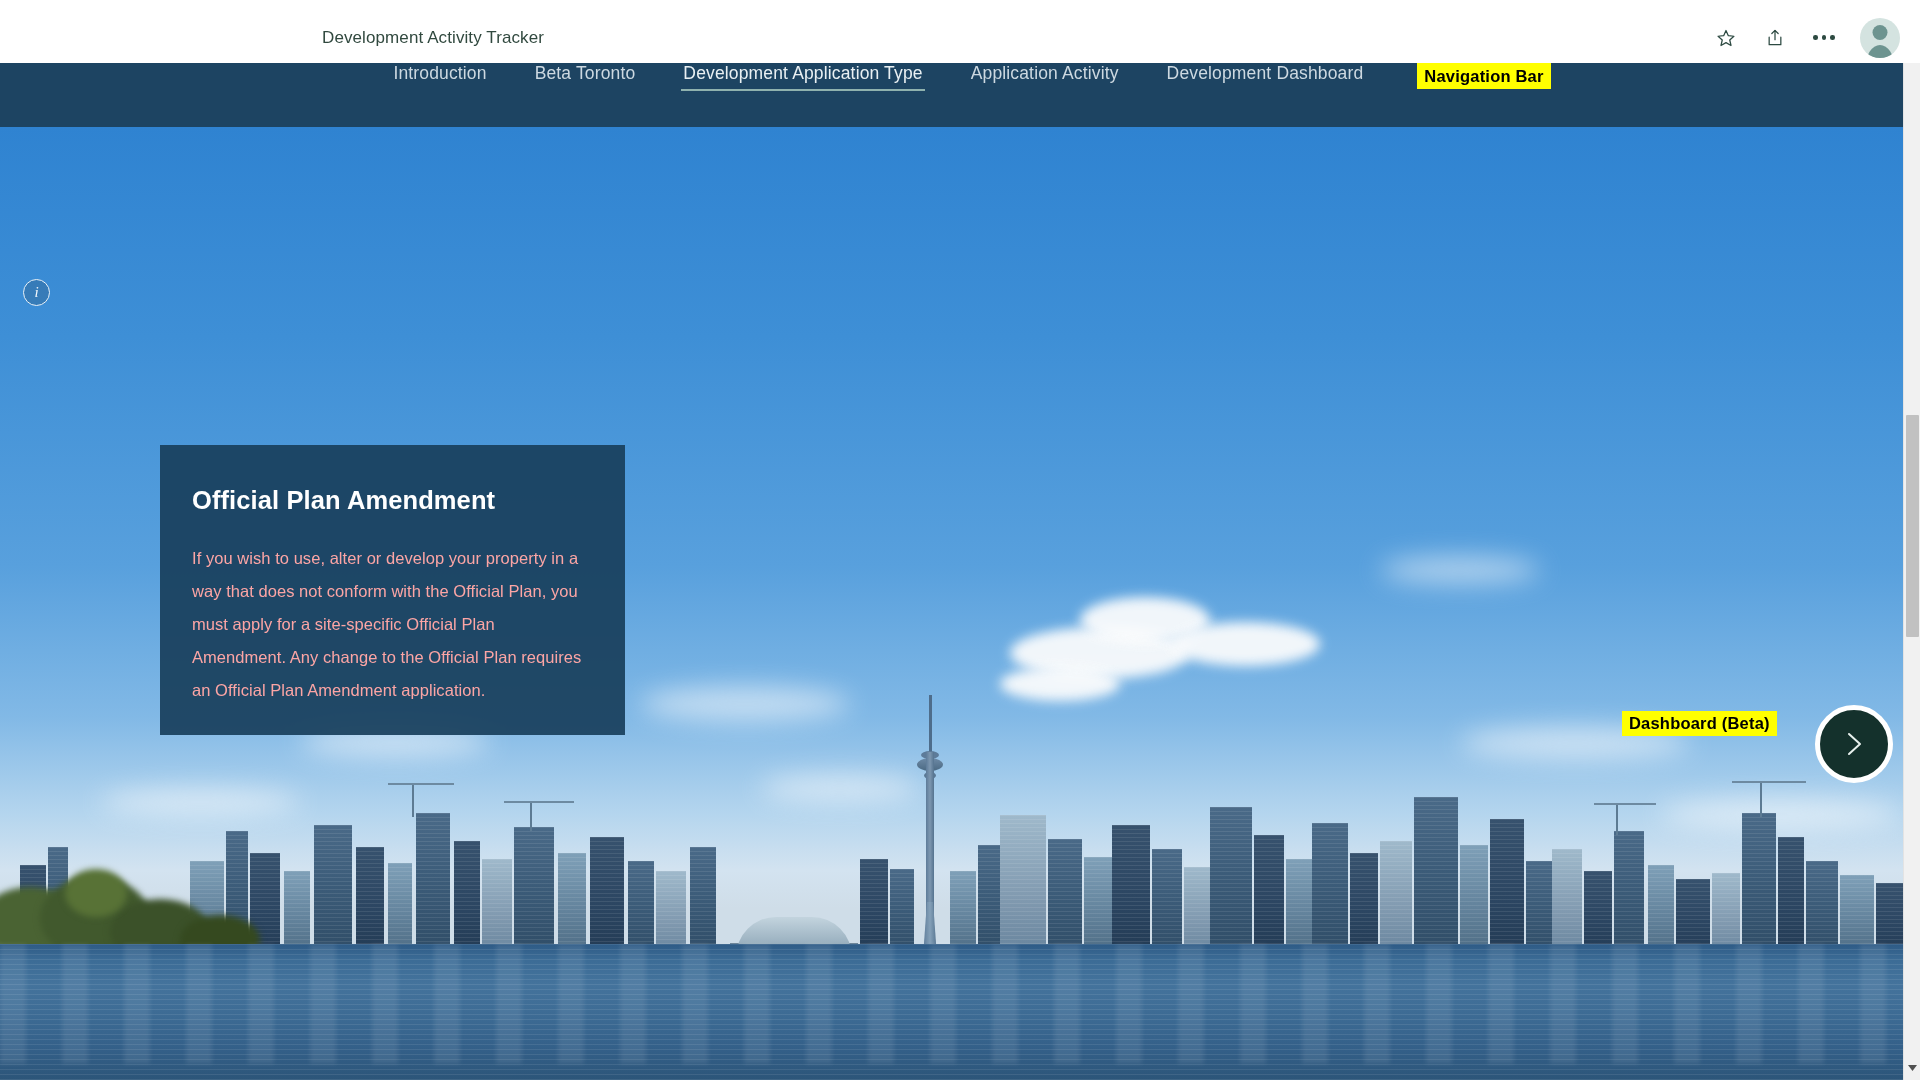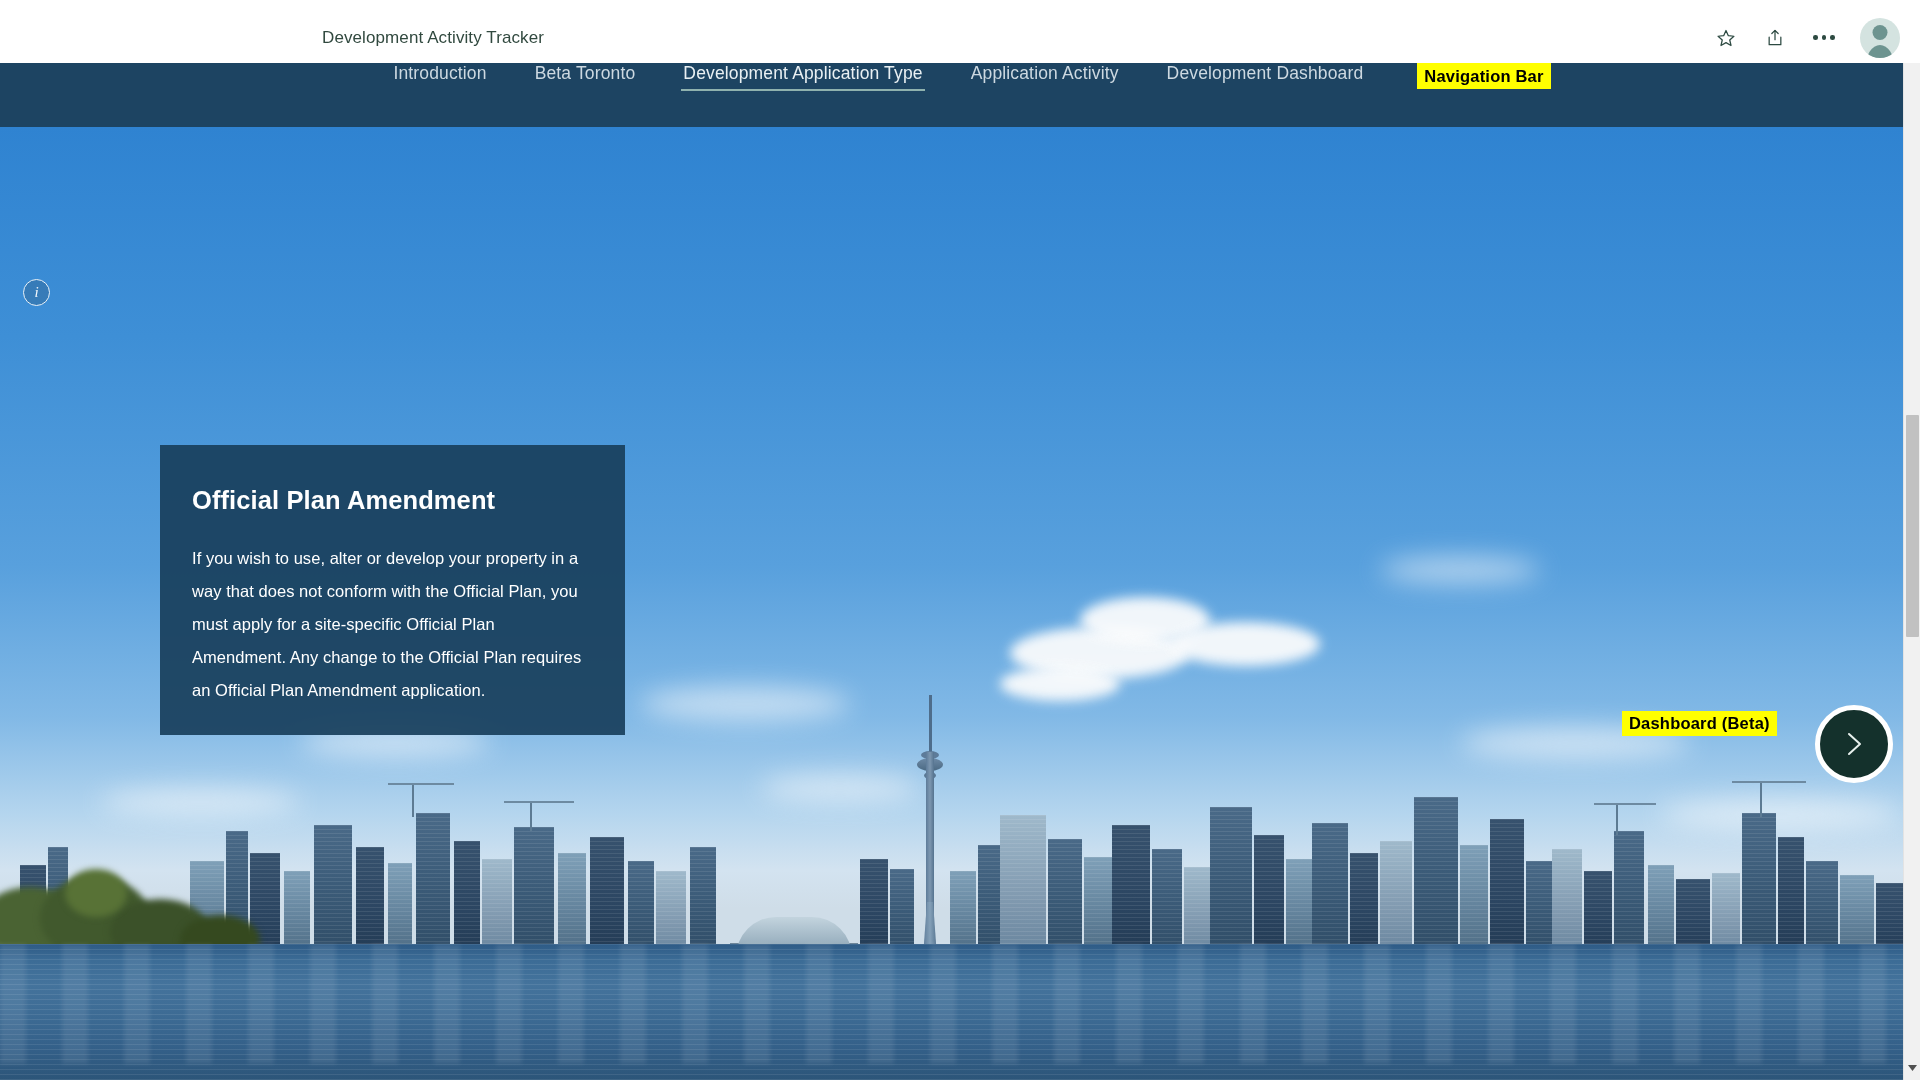--- a/index.html
+++ b/index.html
@@ -159,21 +159,21 @@
   
   .slide-card{
     position:absolute; left:160px; top:318px; width:465px; height:290px;
     background:rgba(25,64,92,.93); padding:40px 42px 0 32px;
   }
   .slide-title{
     color:#ffffff; font-size:25.5px; font-weight:bold; letter-spacing:.1px;
     margin-bottom:26px; line-height:1.2;
   }
   .slide-body{
-    color:#ffffff; font-size:16.5px; line-height:2.0; letter-spacing:.05px;
+    color:#fca5a5; font-size:16.5px; line-height:2.0; letter-spacing:.05px;
   }
 
   
   .info-icon{
     position:absolute; left:23px; top:152px; width:27px; height:27px;
     border-radius:50%; border:1.6px solid #e9f1f7;
     background:rgba(45,85,120,.30);
     display:flex; align-items:center; justify-content:center;
     color:#f2f7fb; font-size:15px; font-style:italic;
     font-family:"Liberation Serif", serif; cursor:pointer;

